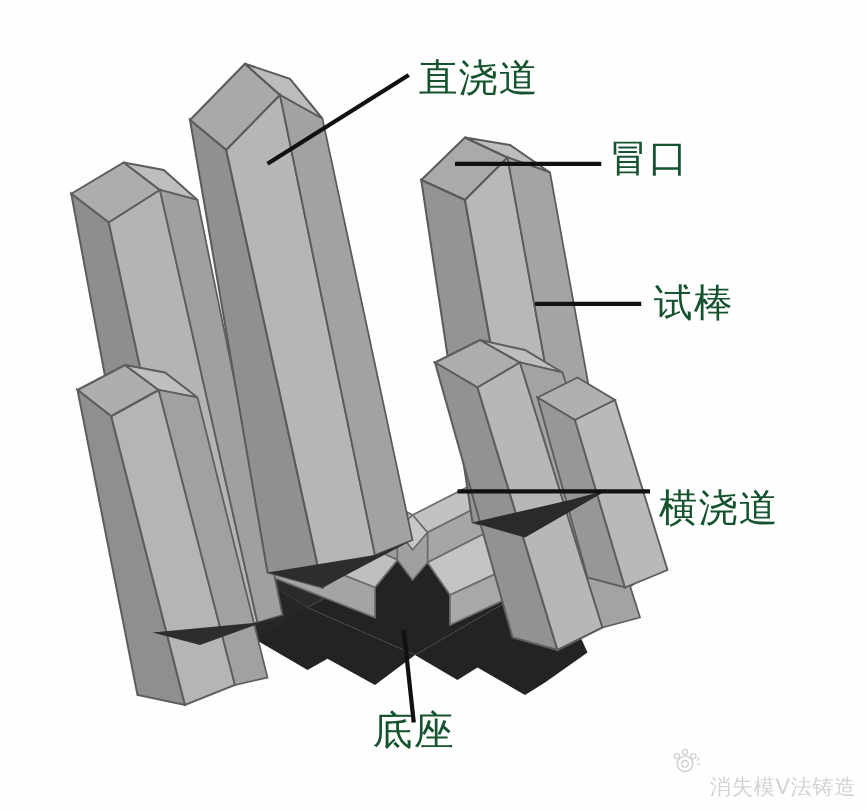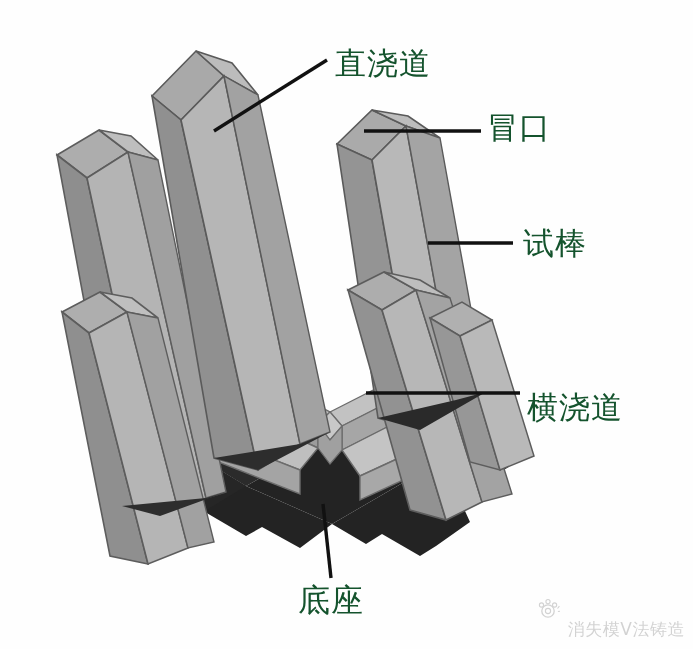--- a/index.html
+++ b/index.html
@@ -33,21 +33,21 @@
     font-weight: 500;
     letter-spacing: 1px;
     line-height: 1;
     white-space: nowrap;
     user-select: none;
   }
   .lbl-sprue   { left: 335px; top: 48px; }
   .lbl-riser   { left: 487px; top: 112px; }
   .lbl-testbar { left: 523px; top: 228px; }
   .lbl-runner  { left: 527px; top: 392px; }
-  .lbl-base    { left: 298px; top: 584px; font-size: 32px; }
+  .lbl-base    { left: 298px; top: 568px; font-size: 32px; }
 
   .watermark {
     position: absolute;
     right: 8px;
     bottom: 8px;
     display: flex;
     align-items: center;
     gap: 7px;
     opacity: 0.22;
     user-select: none;

